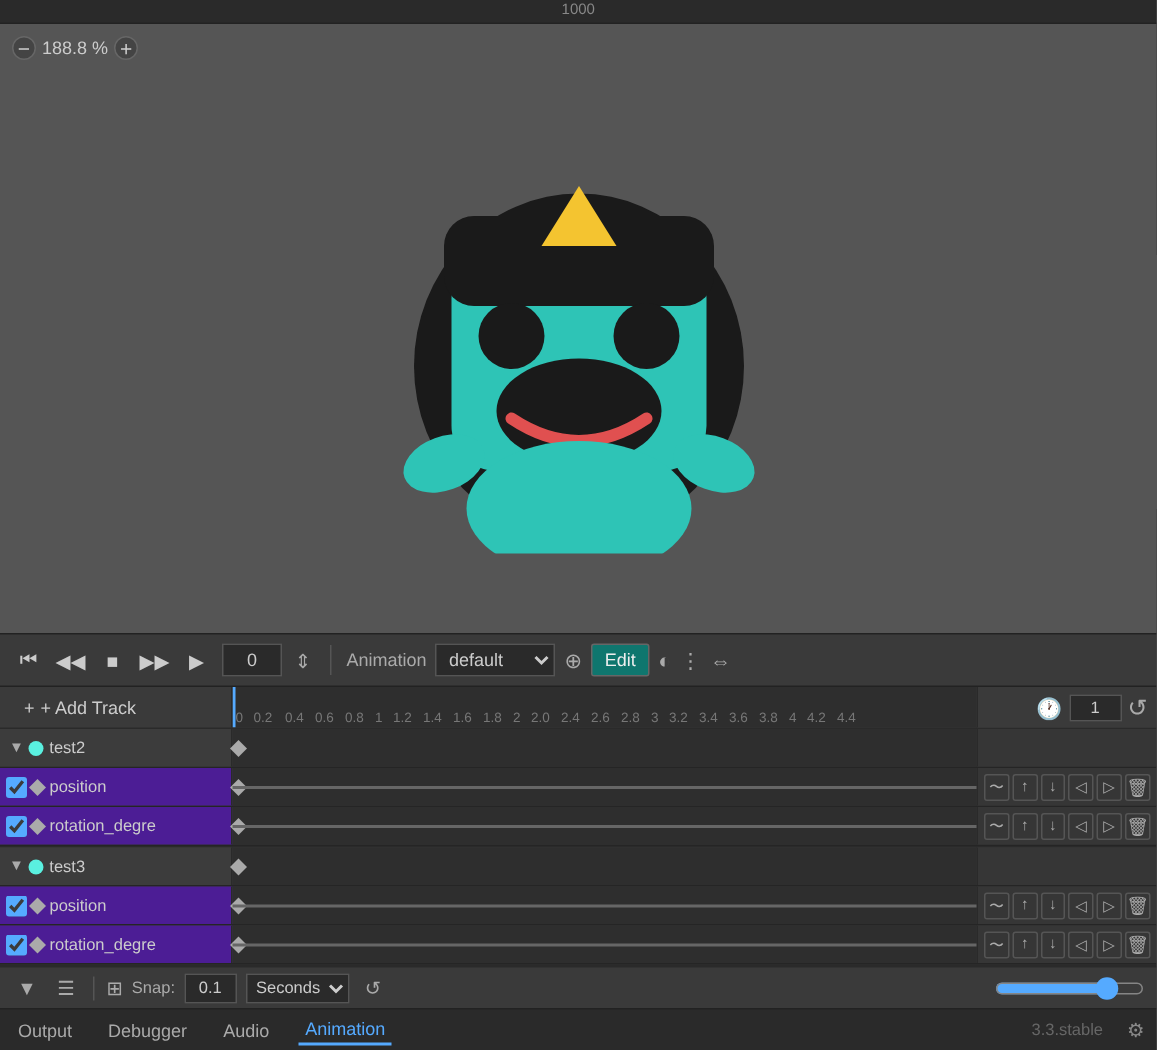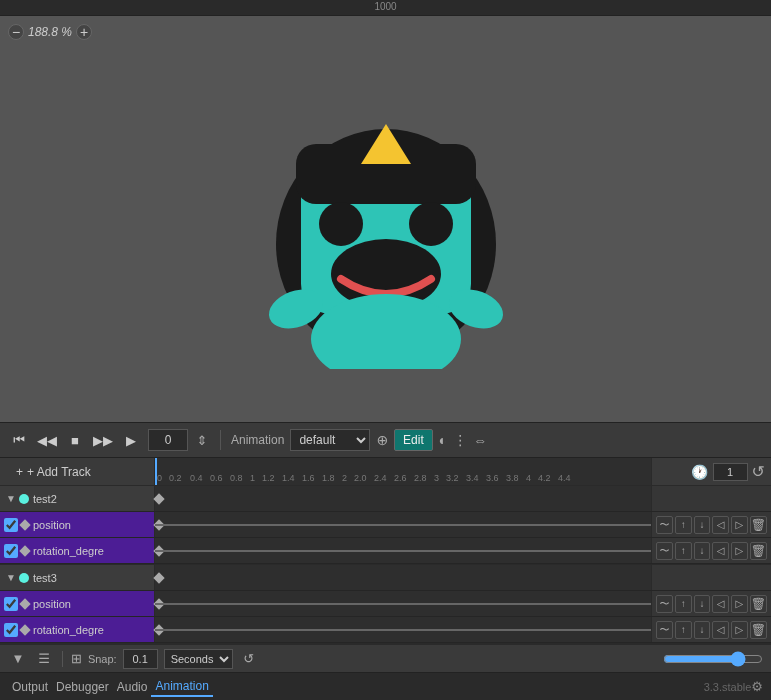--- a/index.html
+++ b/index.html
@@ -64,21 +64,20 @@
       display: flex;
       align-items: center;
       justify-content: center;
       color: #ccc;
       font-size: 14px;
       line-height: 1;
     }
     .zoom-label {
       font-size: 12px;
       color: #ccc;
-      font-style: italic;
     }
 
     
     .playback-bar {
       height: 36px;
       background: #3a3a3a;
       border-top: 1px solid #222;
       border-bottom: 1px solid #222;
       display: flex;
       align-items: center;
@@ -373,20 +372,21 @@
     }
 
     
     .footer-bar {
       height: 28px;
       background: #2a2a2a;
       border-top: 1px solid #222;
       display: flex;
       align-items: center;
       padding: 0 8px;
+      gap: 16px;
       flex-shrink: 0;
     }
     .footer-tab {
       font-size: 12px;
       color: #aaa;
       cursor: pointer;
       padding: 2px 4px;
     }
     .footer-tab.active {
       color: #5af;

